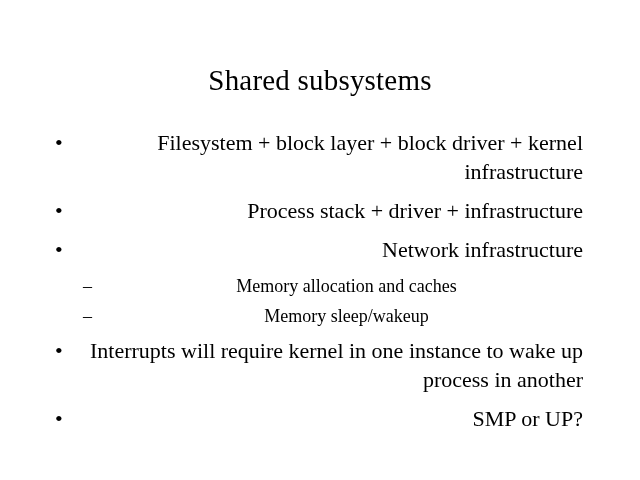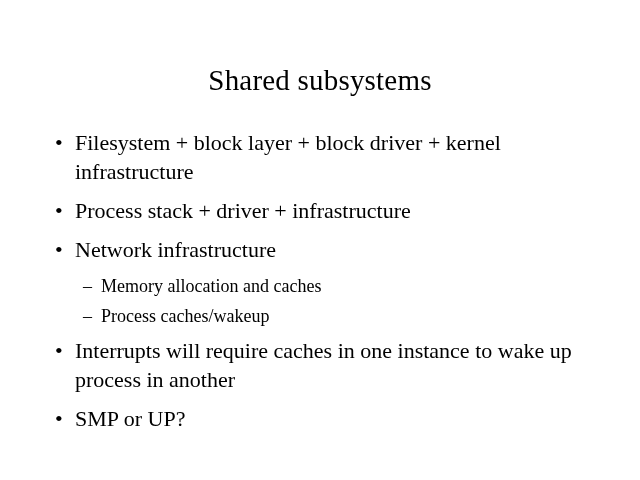--- a/index.html
+++ b/index.html
@@ -52,38 +52,40 @@
     line-height: 29px;
     text-align: left;
     padding-left: 3px;
     box-sizing: border-box;
   }
   .bullet-l1 .content {
     flex: 1 1 auto;
     font-size: 22px;
     line-height: 29px;
     max-width: 508px;
+    text-align: right;
   }
   .bullet-l2 {
     margin-left: 29px;
     margin-bottom: 6px;
   }
   .bullet-l2 .marker {
     flex: 0 0 auto;
     width: 20px;
     font-size: 18px;
     line-height: 24px;
     text-align: left;
     padding-left: 2px;
     box-sizing: border-box;
   }
   .bullet-l2 .content {
     flex: 1 1 auto;
     font-size: 18px;
     line-height: 24px;
+    text-align: center;
   }
   .group-l2 {
     margin-top: 4px;
     margin-bottom: 8px;
   }
 </style>
 </head>
 <body>
 
 <div class="slide">
@@ -108,27 +110,27 @@
     </div>
 
     <div class="group-l2">
       <div class="bullet-row bullet-l2">
         <span class="marker">–</span>
         <span class="content">Memory allocation and caches</span>
       </div>
 
       <div class="bullet-row bullet-l2">
         <span class="marker">–</span>
-        <span class="content">Process caches/wakeup</span>
+        <span class="content">Memory sleep/wakeup</span>
       </div>
     </div>
 
     <div class="bullet-row bullet-l1">
       <span class="marker">•</span>
-      <span class="content">Interrupts will require caches in one instance to wake up process in another</span>
+      <span class="content">Interrupts will require kernel in one instance to wake up process in another</span>
     </div>
 
     <div class="bullet-row bullet-l1">
       <span class="marker">•</span>
       <span class="content">SMP or UP?</span>
     </div>
 
   </div>
 </div>
 

